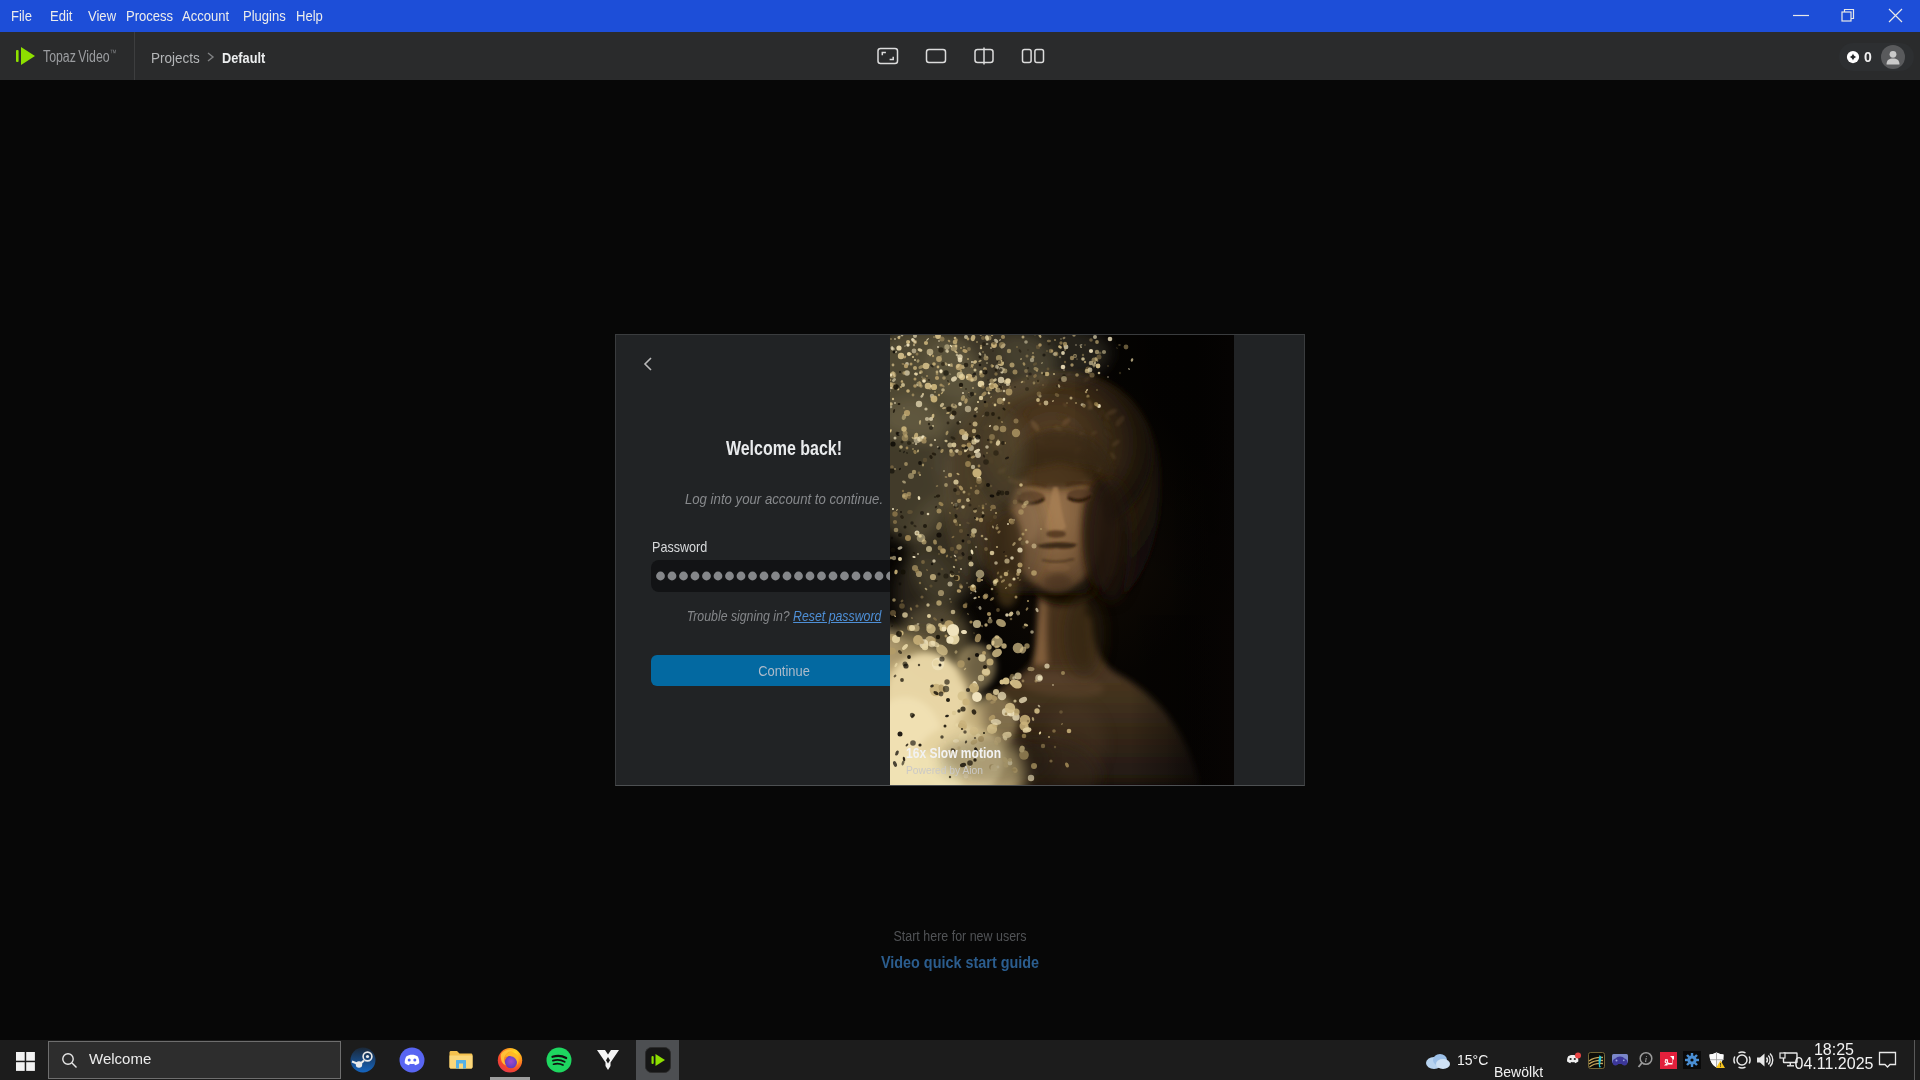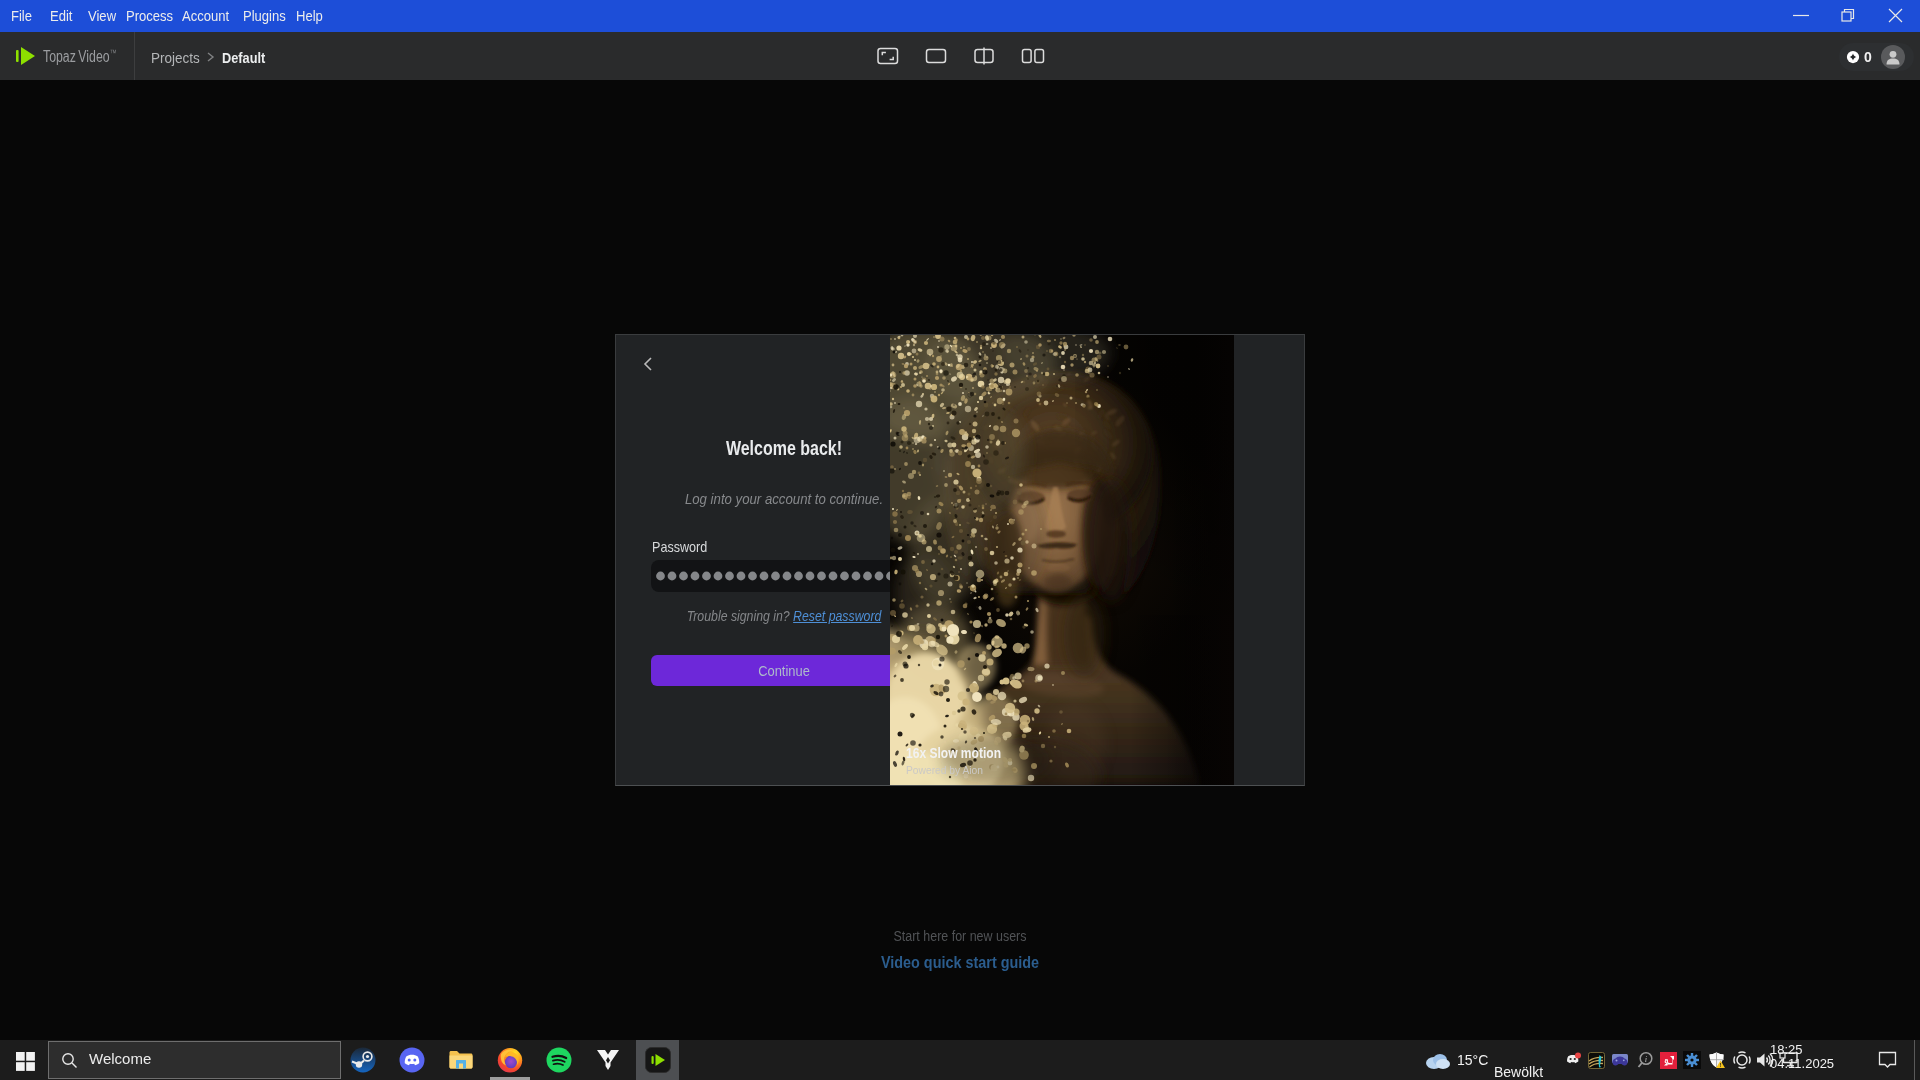--- a/index.html
+++ b/index.html
@@ -111,21 +111,21 @@
           <circle cx="228.0" cy="16" r="4.4"></circle>
           <circle cx="239.5" cy="16" r="4.4"></circle>
       </g>
       <g stroke="#96989a" stroke-width="1.2" fill="none">
         <path d="M 241 16 C 244.8 11.6 252.2 11.6 256 16 C 252.2 20.4 244.8 20.4 241 16 Z"></path>
         <circle cx="248.5" cy="16" r="2.1"></circle>
         <circle cx="248.5" cy="16" r="0.8" fill="#96989a" stroke="none"></circle>
       </g>
     </svg>
     <div style="position:absolute;left:0;top:272px;width:336px;text-align:center;font-size:15px;font-style:italic;transform:scaleX(0.82)"><span style="color:#85878a">Trouble signing in? </span><a style="color:#4e8fd6;text-decoration:underline">Reset password</a></div>
-    <div style="position:absolute;left:35px;top:320px;width:267px;height:31px;background:#6d28d9;border-radius:6px;text-align:center;line-height:31px;font-size:15px;color:#aebbca"><span style="display:inline-block;transform:scaleX(0.86)">Continue</span></div>
+    <div style="position:absolute;left:35px;top:320px;width:267px;height:31px;background:#0369a1;border-radius:6px;text-align:center;line-height:31px;font-size:15px;color:#aebbca"><span style="display:inline-block;transform:scaleX(0.86)">Continue</span></div>
   </div>
   <div id="dright">
 <svg width="345" height="451" viewBox="0 0 345 451">
         <defs>
           <radialGradient id="faceG" cx="0.40" cy="0.40" r="0.72">
             <stop offset="0%" stop-color="#a07a52"></stop>
             <stop offset="55%" stop-color="#7d5c3b"></stop>
             <stop offset="100%" stop-color="#4e3823"></stop>
           </radialGradient>
           <linearGradient id="chestG" x1="0" y1="0" x2="0" y2="1">
@@ -1540,18 +1540,18 @@
 </svg>
 
 <svg class="abs" style="left:1423px;top:1050px" width="28" height="20" viewBox="0 0 28 20">
   <ellipse cx="11" cy="13" rx="8" ry="6" fill="#b8d4f0"></ellipse>
   <ellipse cx="17" cy="10" rx="7" ry="6" fill="#9cc0e8"></ellipse>
   <ellipse cx="20" cy="14" rx="7" ry="5" fill="#cfe2f5"></ellipse>
 </svg>
 <div class="abs" style="left:1457px;top:1052px;font-size:14px;color:#f2f2f2">15°C</div>
 <div class="abs" style="left:1494px;top:1064px;font-size:14px;color:#f2f2f2">Bewölkt</div>
 
-<div class="abs" style="left:1770px;top:1043px;width:128px;font-size:13px;color:#f2f2f2;line-height:14px">18:25<br>04.11.2025</div>
+<div class="abs" style="left:1770px;top:1043px;width:128px;text-align:center;font-size:16px;color:#f2f2f2;line-height:14px">18:25<br>04.11.2025</div>
 
 <svg class="abs" style="left:1878px;top:1051px" width="19" height="18" viewBox="0 0 19 18">
   <path d="M 1.5 1.5 L 17.5 1.5 L 17.5 13.5 L 12 13.5 L 9.5 16 L 7 13.5 L 1.5 13.5 Z" stroke="#e8e8e8" stroke-width="1.3" fill="none"></path>
 </svg>
 <div class="abs" style="left:1914px;top:1040px;width:1px;height:40px;background:#5a5a5a"></div>
 
 </body></html>

